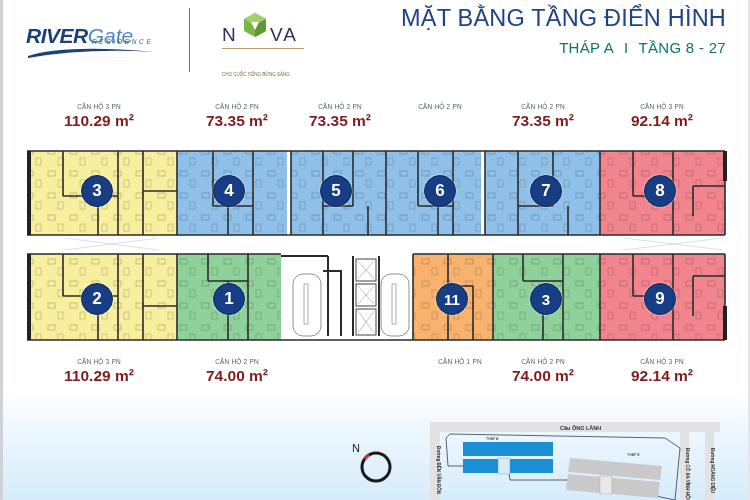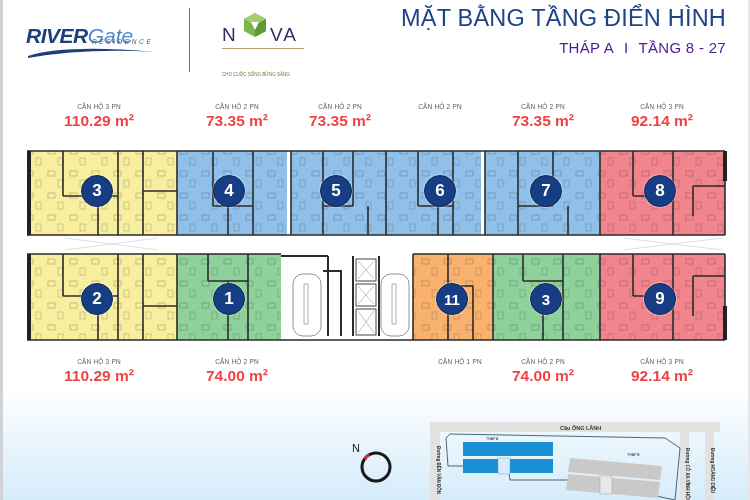--- a/index.html
+++ b/index.html
@@ -23,27 +23,27 @@
   .brand-nova { position: absolute; left: 218px; top: 10px; width: 96px; height: 66px; }
   .nv-n, .nv-va { position: absolute; top: 14px; font-size: 19px; color: #2c2f5c; letter-spacing: 2px; }
   .nv-n { left: 4px; }
   .nv-va { left: 52px; }
   .nv-cube { position: absolute; left: 25px; top: 2px; }
   .nv-line { position: absolute; left: 4px; top: 38px; width: 82px; height: 1px; background: #b1a36a; }
   .nv-land { position: absolute; left: 2px; top: 38px; font-size: 21px; letter-spacing: 10px; color: #b69956; }
   .nv-tag { position: absolute; left: 4px; top: 62px; font-size: 4.5px; color: #7d6a3a; white-space: nowrap; }
 
   .page-title { position: absolute; right: 24px; top: 5px; font-size: 23.5px; font-weight: 400; color: #1e4487; letter-spacing: 0.2px; white-space: nowrap; font-family: "Liberation Sans", sans-serif; }
-  .page-sub { position: absolute; right: 24px; top: 39px; font-size: 15px; color: #4c1d95; white-space: nowrap; letter-spacing: 0.3px; }
+  .page-sub { position: absolute; right: 24px; top: 39px; font-size: 15px; color: #0f766e; white-space: nowrap; letter-spacing: 0.3px; }
   .page-sub span { margin: 0 10px; }
 
   
   .area { position: absolute; width: 110px; text-align: center; }
   .area .kind { font-size: 6.5px; color: #55606d; letter-spacing: 0.2px; line-height: 8px; }
-  .area .size { font-size: 15.5px; font-weight: bold; color: #ef4444; line-height: 18px; margin-top: 1px; }
+  .area .size { font-size: 15.5px; font-weight: bold; color: #7f1d1d; line-height: 18px; margin-top: 1px; }
 
   
   .plan { position: absolute; left: 23px; top: 146px; width: 705px; height: 196px; }
   .badge {
     position: absolute;
     width: 32px; height: 32px;
     border-radius: 50%;
     background: #173e85;
     color: #ffffff;
     font-size: 17px; font-weight: bold;

